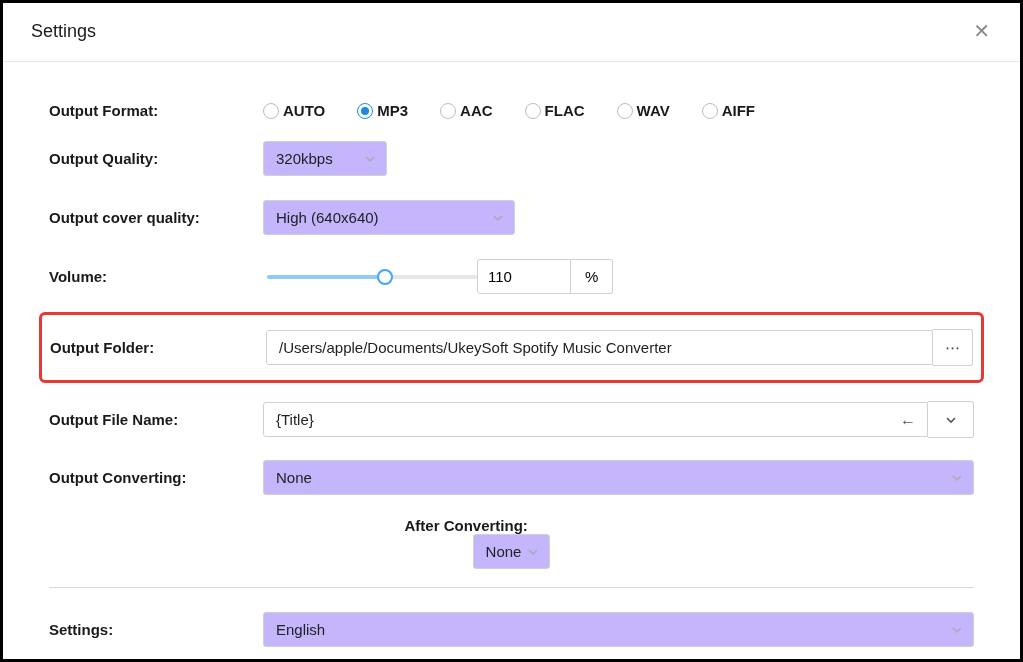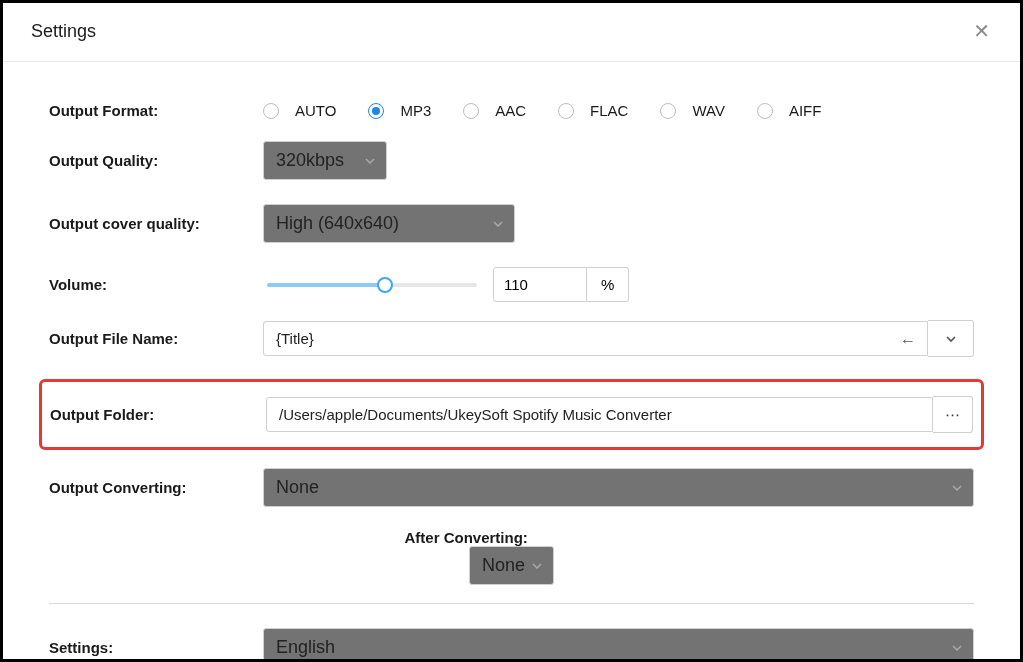--- a/index.html
+++ b/index.html
@@ -58,50 +58,50 @@
   .highlighted .label-col { width: 216px; }
   .control-col {
     flex: 1;
     display: flex;
     align-items: center;
   }
 
   
   .radio-group { display: flex; gap: 32px; }
   .radio-item {
-    display: flex; align-items: center; gap: 16px;
-    font-size: 15px; color: #1a1a1a; cursor: pointer;
+    display: flex; align-items: center; gap: 4px;
+    font-size: 15px; color: #1a1a1a; cursor: pointer; font-weight: bold;
   }
   .radio-circle {
     width: 16px; height: 16px; border: 1.5px solid #bdbdbd;
     border-radius: 50%; display: inline-flex; align-items: center;
     justify-content: center;
   }
   .radio-circle.selected { border-color: #1e88e5; }
   .radio-dot {
     width: 8px; height: 8px; background: #1e88e5; border-radius: 50%;
   }
 
   
   .select {
     border: 1px solid #d0d0d0; border-radius: 3px;
-    padding: 8px 28px 8px 12px; font-size: 18px; position: relative;
-    background: #737373; cursor: pointer; color: #222;
+    padding: 8px 28px 8px 12px; font-size: 15px; position: relative;
+    background: #c4b5fd; cursor: pointer; color: #222;
   }
   .select.sm { width: 124px; }
   .select.md { width: 252px; }
   .select.full { width: 100%; flex: 1; }
   .chev {
     position: absolute; right: 10px; top: 50%; transform: translateY(-50%);
     color: #888; pointer-events: none;
   }
   .chev svg { width: 12px; height: 12px; display: block; }
 
   
-  .slider-wrap { display: flex; align-items: center; gap: 16px; width: 100%; }
+  .slider-wrap { display: flex; align-items: center; gap: 0; width: 100%; }
   .slider-track {
     position: relative; width: 210px; height: 4px;
     background: #e6e6e6; border-radius: 2px; margin-left: 4px;
   }
   .slider-fill {
     position: absolute; left: 0; top: 0; height: 4px;
     background: #8ecbf6; border-radius: 2px; width: 56%;
   }
   .slider-thumb {
     position: absolute; top: 50%; left: 56%;
@@ -230,45 +230,45 @@
           <div class="slider-thumb" id="slider-thumb" style="left: 56%;"></div>
         </div>
         <div style="display:flex;">
           <input class="num-input" value="110" style="">
           <div class="unit-box">%</div>
         </div>
       </div>
     </div>
   </div>
 
+  <div class="row highlighted">
+    <div class="label-col">Output Folder:</div>
+    <div class="control-col">
+      <input class="text-input joined-left" value="/Users/apple/Documents/UkeySoft Spotify Music Converter" style="">
+      <div class="btn-side">
+        <span>⋯</span>
+      </div>
+    </div>
+  </div>
+
   <div class="row">
     <div class="label-col">Output File Name:</div>
     <div class="control-col">
       <div class="with-arrow" style="flex:1; position:relative; display:flex;">
         <input class="text-input joined-left" style="flex: 1 1 0%; padding-right: 34px;" value="{Title}">
         <span class="back-arrow">←</span>
       </div>
       <div class="btn-side" style="width:46px;">
         <svg width="12" height="12" viewBox="0 0 12 12">
             <path d="M2 4 L6 8 L10 4" stroke="#555" stroke-width="1.6" fill="none"></path>
           </svg>
       </div>
     </div>
   </div>
 
-  <div class="row highlighted">
-    <div class="label-col">Output Folder:</div>
-    <div class="control-col">
-      <input class="text-input joined-left" value="/Users/apple/Documents/UkeySoft Spotify Music Converter" style="">
-      <div class="btn-side">
-        <span>⋯</span>
-      </div>
-    </div>
-  </div>
-
   <div class="row">
     <div class="label-col">Output Converting:</div>
     <div class="control-col">
       <div class="select full">
         <span>None</span>
         <span class="chev">
           <svg viewBox="0 0 12 12">
               <path d="M2 4 L6 8 L10 4" stroke="#aaa" stroke-width="1.5" fill="none"></path>
             </svg>
         </span>

